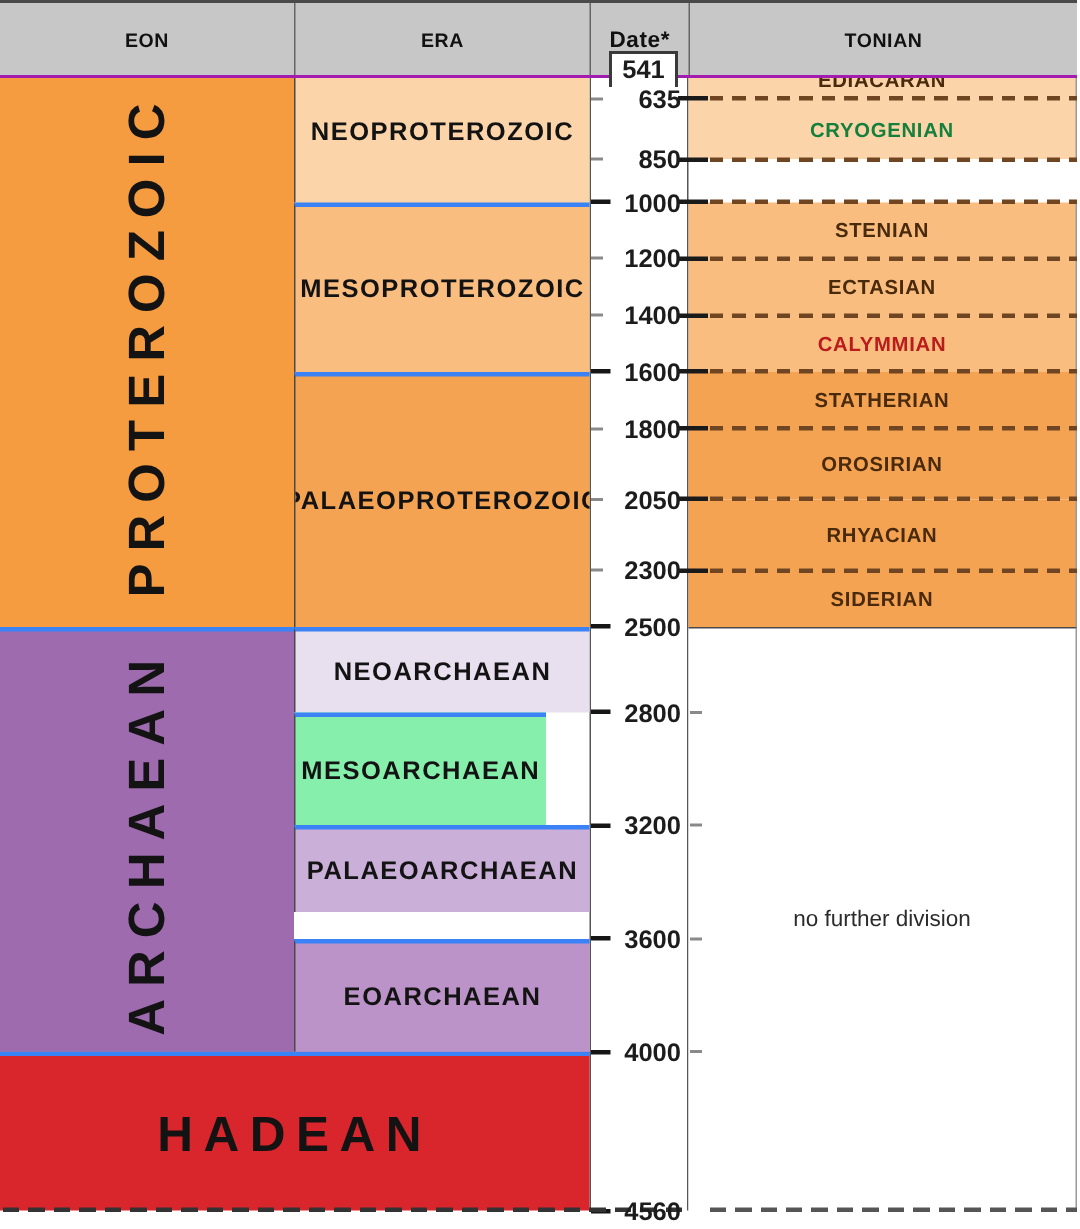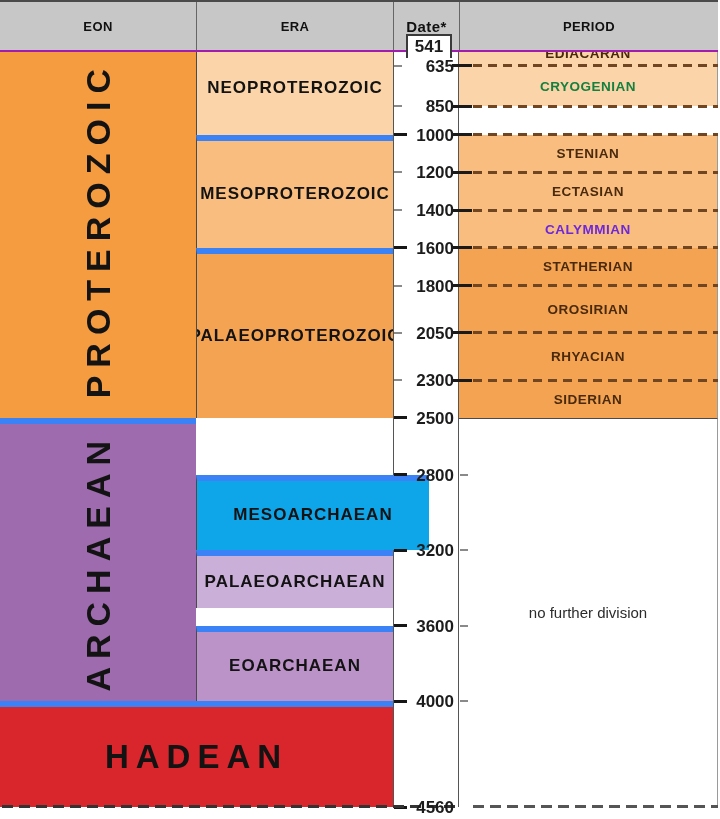--- a/index.html
+++ b/index.html
@@ -11,21 +11,21 @@
        border-top:2px solid #4a4a4a;border-bottom:2px solid #a21caf;z-index:1;}
   .hcell{position:absolute;top:0;height:100%;display:flex;align-items:center;justify-content:center;
          font-size:13px;font-weight:700;color:#111;letter-spacing:.4px;}
   .hcell.sep{border-left:1px solid #666;}
   .hcell.small{font-size:15px;}
   
   .datecol{position:absolute;left:393px;top:41px;width:66px;height:766px;background:#fff;
            border-left:1px solid #555;border-right:1px solid #555;}
   
   .block{position:absolute;display:flex;align-items:center;justify-content:center;overflow:hidden;}
-  .bt{border-top:6px solid #3b82f6;}
+  .bt{border-top:3px solid #3b82f6;}
   .eonbox{left:0;width:196px;}
   .erabox{left:196px;width:197px;border-left:1px solid #4a4a4a;}
   .perrow{left:459px;width:259px;border-right:1px solid #9a9a9a;}
   .lbl{display:block;color:#131313;white-space:nowrap;}
   .v{writing-mode:vertical-rl;transform:rotate(180deg);}
   .eon-lbl{font-size:34px;font-weight:700;letter-spacing:8px;}
   .eon-lbl-h{font-size:33px;font-weight:700;letter-spacing:7px;}
   .era-lbl{font-size:17px;font-weight:700;letter-spacing:1px;}
   .p-lbl{font-size:13.5px;font-weight:700;letter-spacing:.5px;}
   
@@ -53,21 +53,21 @@
     <div class="hcell" style="left:0;width:196px;">
       <span>EON</span>
     </div>
     <div class="hcell sep" style="left:196px;width:197px;">
       <span>ERA</span>
     </div>
     <div class="hcell sep small" style="left:393px;width:66px;">
       <span>Date*</span>
     </div>
     <div class="hcell sep" style="left:459px;width:259px;">
-      <span>PERIOD</span>
+      <span>TONIAN</span>
     </div>
   </div>
 
   <div class="datecol"></div>
 
   <div class="nodiv" id="nodiv" style="top: 417.963px; height: 389.037px;">
     <span class="nodiv-lbl">no further division</span>
   </div>
 
   <div class="tab">
@@ -84,21 +84,24 @@
     </div>
     <div class="block erabox" style="left: 196px; top: 42px; width: 197px; height: 92.6835px; background: rgb(251, 213, 169);">
       <span class="lbl era-lbl">NEOPROTEROZOIC</span>
     </div>
     <div class="block erabox bt" style="left: 196px; top: 134.684px; width: 197px; height: 113.312px; background: rgb(249, 189, 128);">
       <span class="lbl era-lbl">MESOPROTEROZOIC</span>
     </div>
     <div class="block erabox bt" style="left: 196px; top: 247.995px; width: 197px; height: 169.968px; background: rgb(244, 163, 83);">
       <span class="lbl era-lbl">PALAEOPROTEROZOIC</span>
     </div>
-    <div class="block erabox bt" style="left: 196px; top: 474.619px; width: 233px; height: 75.5412px; background: #0ea5e9;">
+    <div class="block erabox bt" style="left: 196px; top: 417.963px; width: 197px; height: 56.6559px; background: rgb(232, 223, 239);">
+      <span class="lbl era-lbl">NEOARCHAEAN</span>
+    </div>
+    <div class="block erabox bt" style="left: 196px; top: 474.619px; width: 168px; height: 75.5412px; background: #86efac;">
       <span class="lbl era-lbl">MESOARCHAEAN</span>
     </div>
     <div class="block erabox bt" style="left: 196px; top: 550.16px; width: 197px; height: 58px; background: rgb(202, 175, 216);">
       <span class="lbl era-lbl">PALAEOARCHAEAN</span>
     </div>
     <div class="block perrow" style="left: 459px; top: 42px; width: 259px; height: 23.7522px; background: rgb(251, 213, 169);">
       <span class="lbl p-lbl" style="color: rgb(74, 42, 12);">EDIACARAN</span>
     </div>
     <div class="block erabox bt" style="left: 196px; top: 625.701px; width: 197px; height: 75.5412px; background: rgb(187, 147, 201);">
       <span class="lbl era-lbl">EOARCHAEAN</span>
@@ -106,21 +109,21 @@
     <div class="block perrow" style="left: 459px; top: 65.7522px; width: 259px; height: 40.6034px; background: rgb(251, 213, 169);">
       <span class="lbl p-lbl" style="color: #15803d;">CRYOGENIAN</span>
     </div>
     <div class="block perrow" style="left: 459px; top: 134.684px; width: 259px; height: 37.7706px; background: rgb(249, 189, 128);">
       <span class="lbl p-lbl" style="color: rgb(74, 42, 12);">STENIAN</span>
     </div>
     <div class="block perrow" style="left: 459px; top: 172.454px; width: 259px; height: 37.7706px; background: rgb(249, 189, 128);">
       <span class="lbl p-lbl" style="color: rgb(74, 42, 12);">ECTASIAN</span>
     </div>
     <div class="block perrow" style="left: 459px; top: 210.225px; width: 259px; height: 37.7706px; background: rgb(249, 189, 128);">
-      <span class="lbl p-lbl" style="color: #6d28d9;">CALYMMIAN</span>
+      <span class="lbl p-lbl" style="color: #b91c1c;">CALYMMIAN</span>
     </div>
     <div class="block perrow" style="left: 459px; top: 247.995px; width: 259px; height: 37.7706px; background: rgb(244, 163, 83);">
       <span class="lbl p-lbl" style="color: rgb(74, 42, 12);">STATHERIAN</span>
     </div>
     <div class="block perrow" style="left: 459px; top: 285.766px; width: 259px; height: 47.2132px; background: rgb(244, 163, 83);">
       <span class="lbl p-lbl" style="color: rgb(74, 42, 12);">OROSIRIAN</span>
     </div>
     <div class="block perrow" style="left: 459px; top: 332.979px; width: 259px; height: 47.2132px; background: rgb(244, 163, 83);">
       <span class="lbl p-lbl" style="color: rgb(74, 42, 12);">RHYACIAN</span>
     </div>

